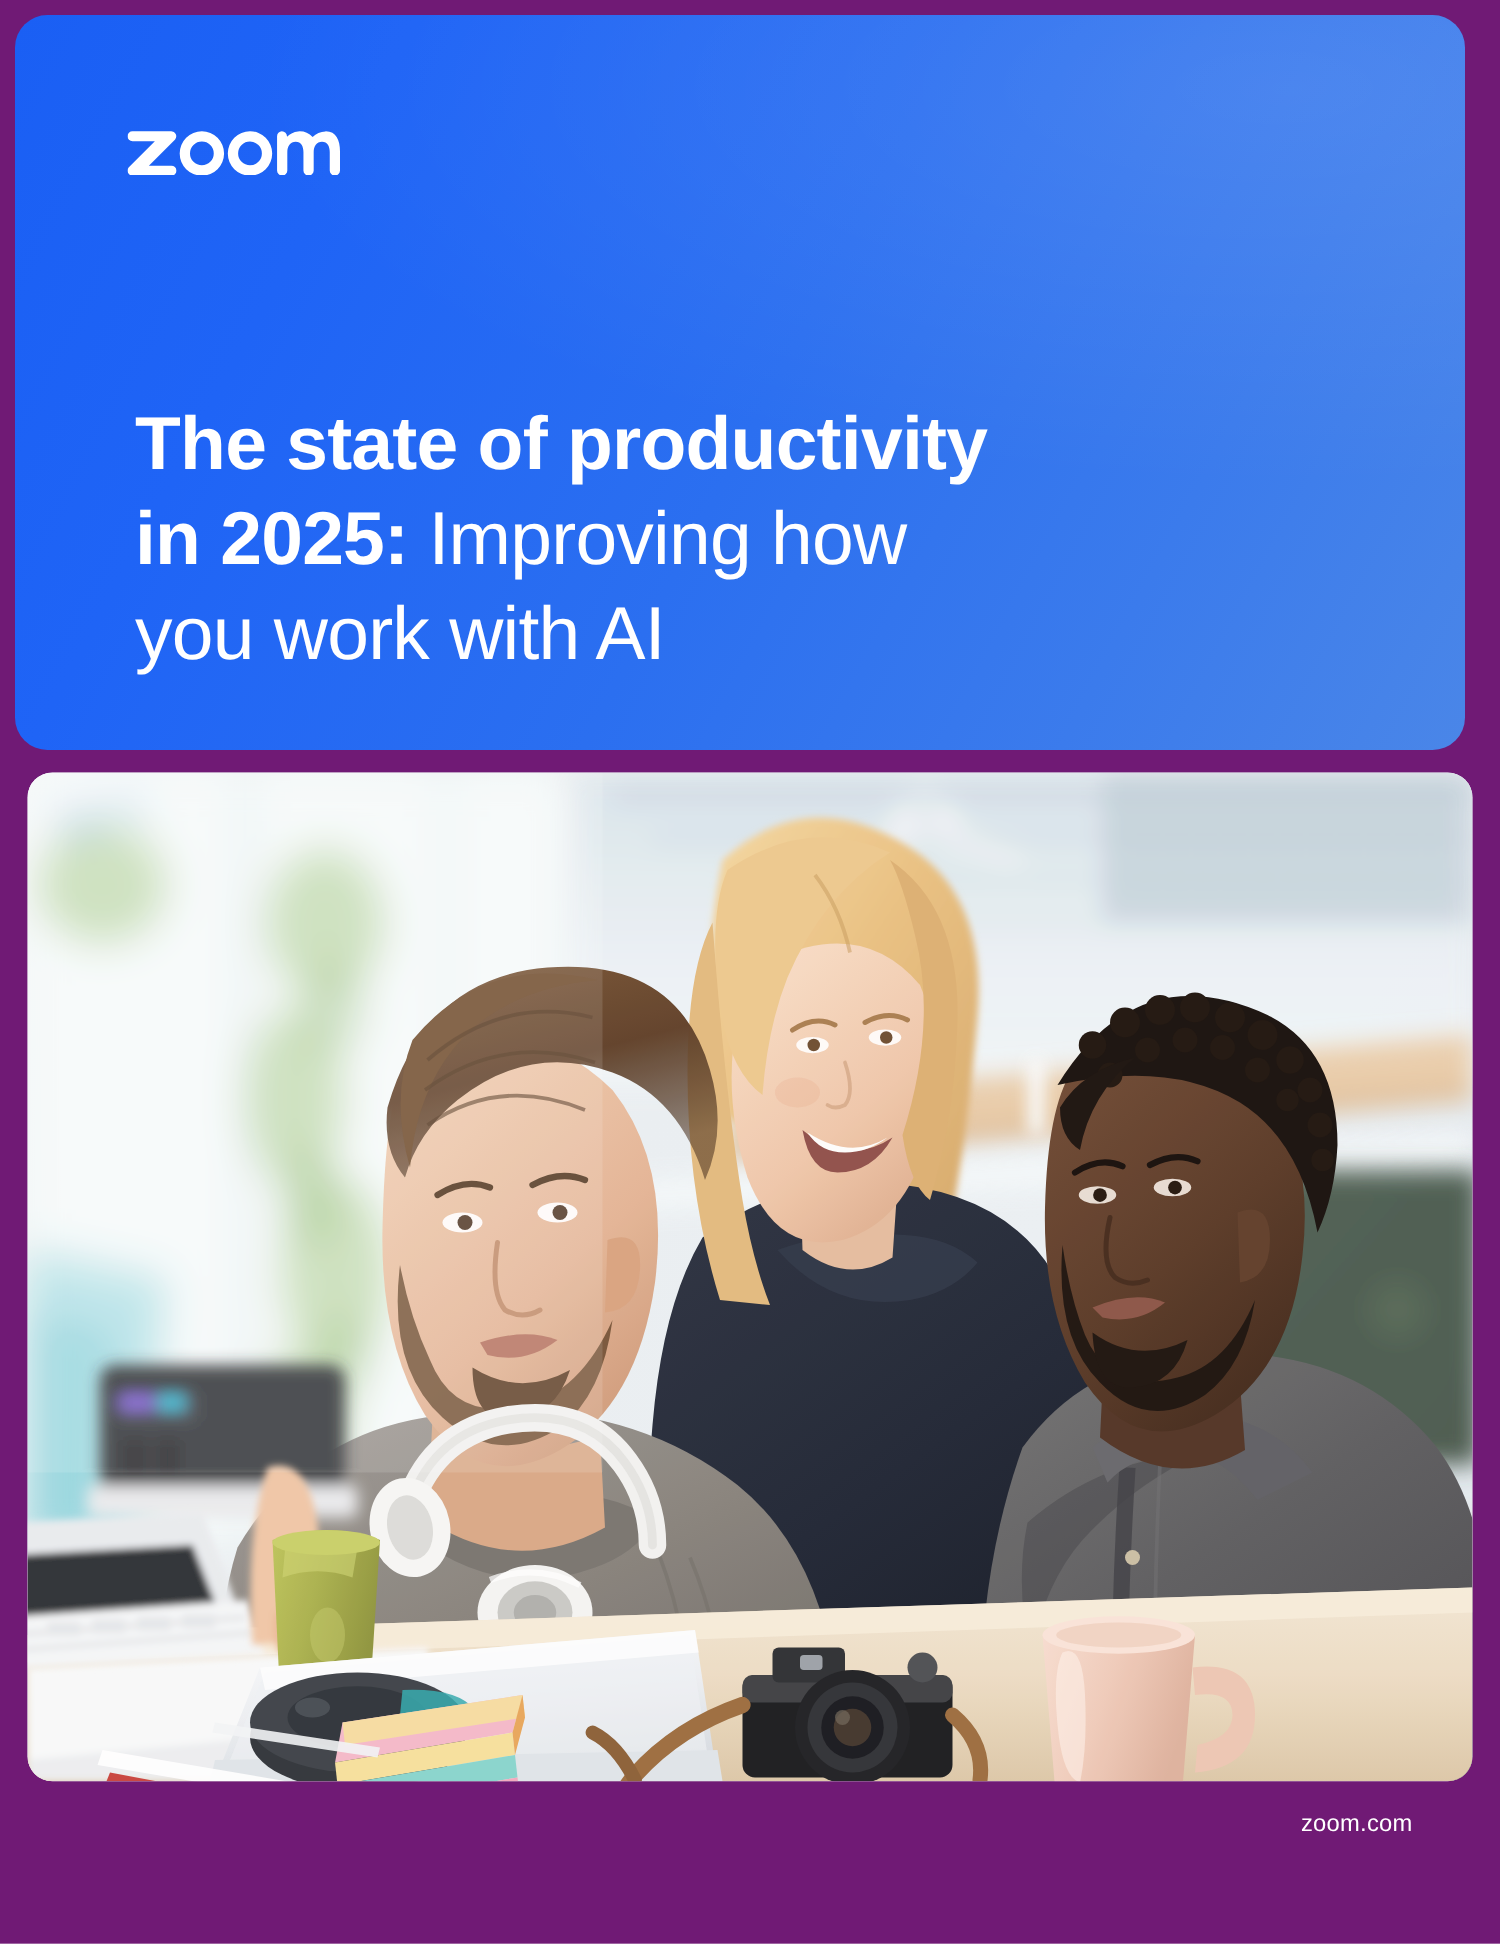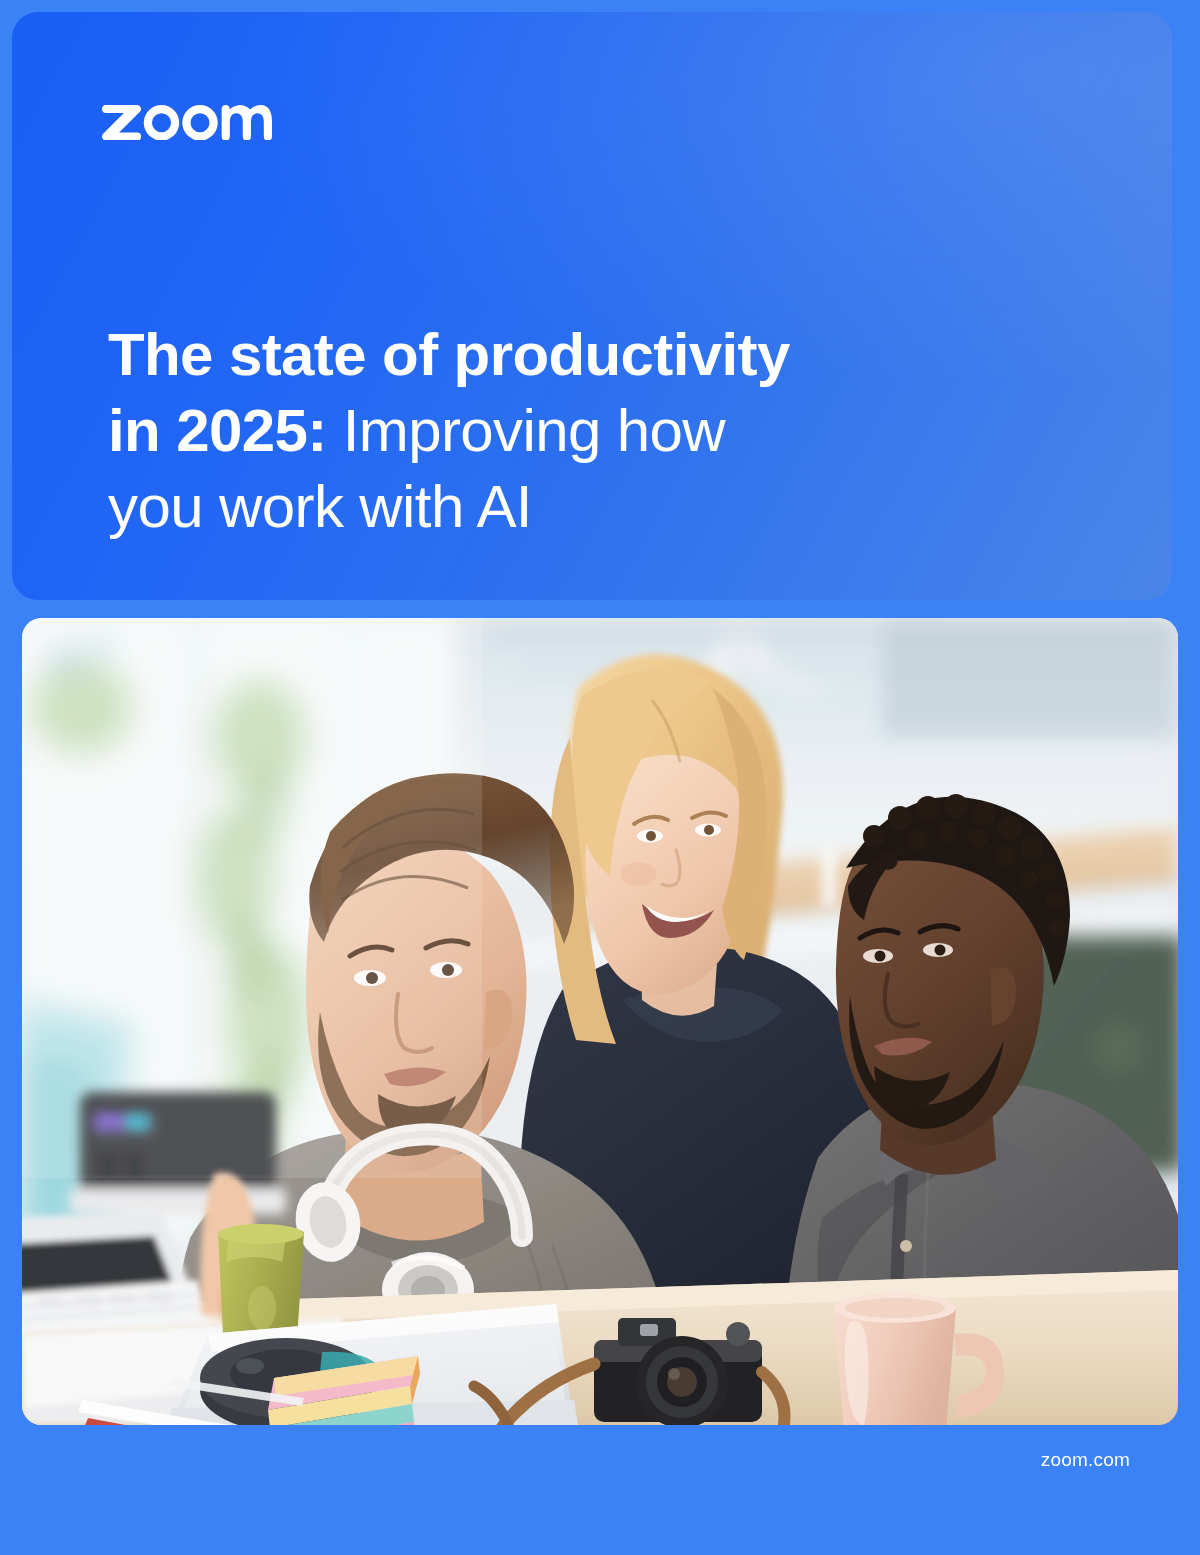--- a/index.html
+++ b/index.html
@@ -7,21 +7,21 @@
   html, body {
     width:1200px; height:1555px;
     font-family:"Liberation Sans", sans-serif;
     overflow:hidden;
   }
 
   
   .page {
     position:relative;
     width:1200px; height:1555px;
-    background:#3b82f6;
+    background:#701a75;
   }
 
   
   .hero-panel {
     position:absolute;
     left:12px; top:12px;
     width:1160px; height:588px;
     border-radius:26px;
     background:
       linear-gradient(118deg,

